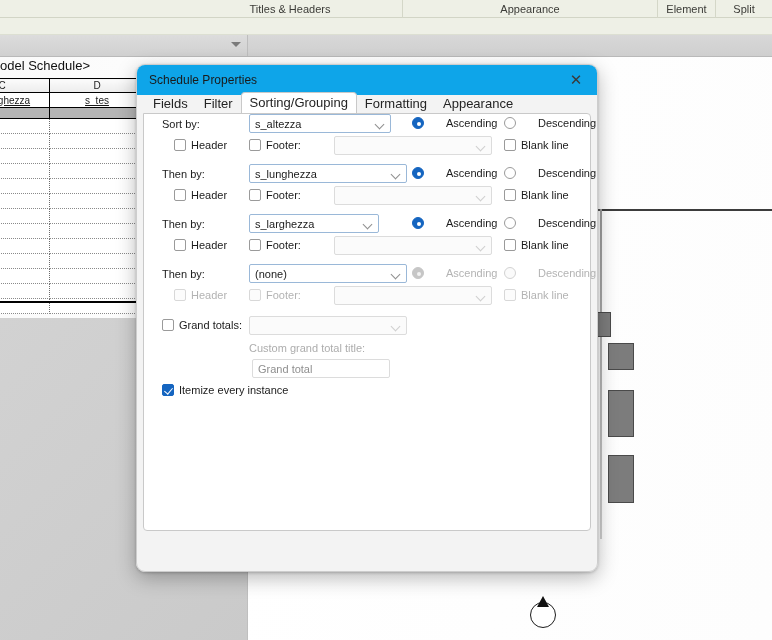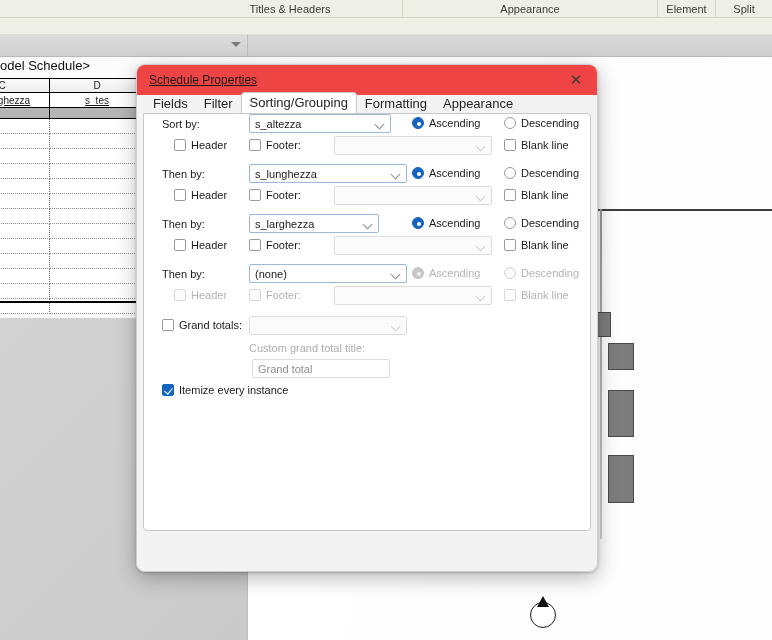--- a/index.html
+++ b/index.html
@@ -160,22 +160,22 @@
   }
   .dialog {
     position: absolute; left: 136px; top: 64px; width: 462px; height: 508px;
     background: #f3f3f3;
     border: 1px solid #cdcdcd;
     border-radius: 9px;
     overflow: hidden;
     font-size: 11px;
   }
   .dlg-titlebar {
-    position: relative; height: 30px; background: #ef4444;
-    display: flex; align-items: center; text-decoration: underline;
+    position: relative; height: 30px; background: #0ea5e9;
+    display: flex; align-items: center;
   }
   .dlg-title {
     padding-left: 12px; font-size: 12px; color: #1a1a1a;
   }
   .dlg-close {
     position: absolute; right: 0; top: 0; width: 42px; height: 30px;
     display: flex; align-items: center; justify-content: center;
     font-size: 15px; color: #3a3a3a; cursor: default;
   }
 
@@ -221,21 +221,21 @@
   }
   .chev:before {
     content:""; position:absolute; left:0; top:1px;
     width:6px; height:6px;
     border-left: 1.3px solid #8f8f8f; border-bottom: 1.3px solid #8f8f8f;
     transform: rotate(-45deg);
   }
   .combo.disabled .chev:before { border-color: #cfcfcf; }
 
   .radio {
-    position: absolute; display: flex; align-items: center; gap: 5px;
+    position: absolute; display: flex; align-items: center; gap: 22px;
     font-size: 11px; color: #1b1b1b; white-space: nowrap;
   }
   .radio .dot {
     width: 12px; height: 12px; border-radius: 50%;
     border: 1px solid #9a9a9a; background: #fff;
     position: relative; flex: none;
   }
   .radio.on .dot {
     border: 1px solid #1565c0; background: #1565c0;
   }

